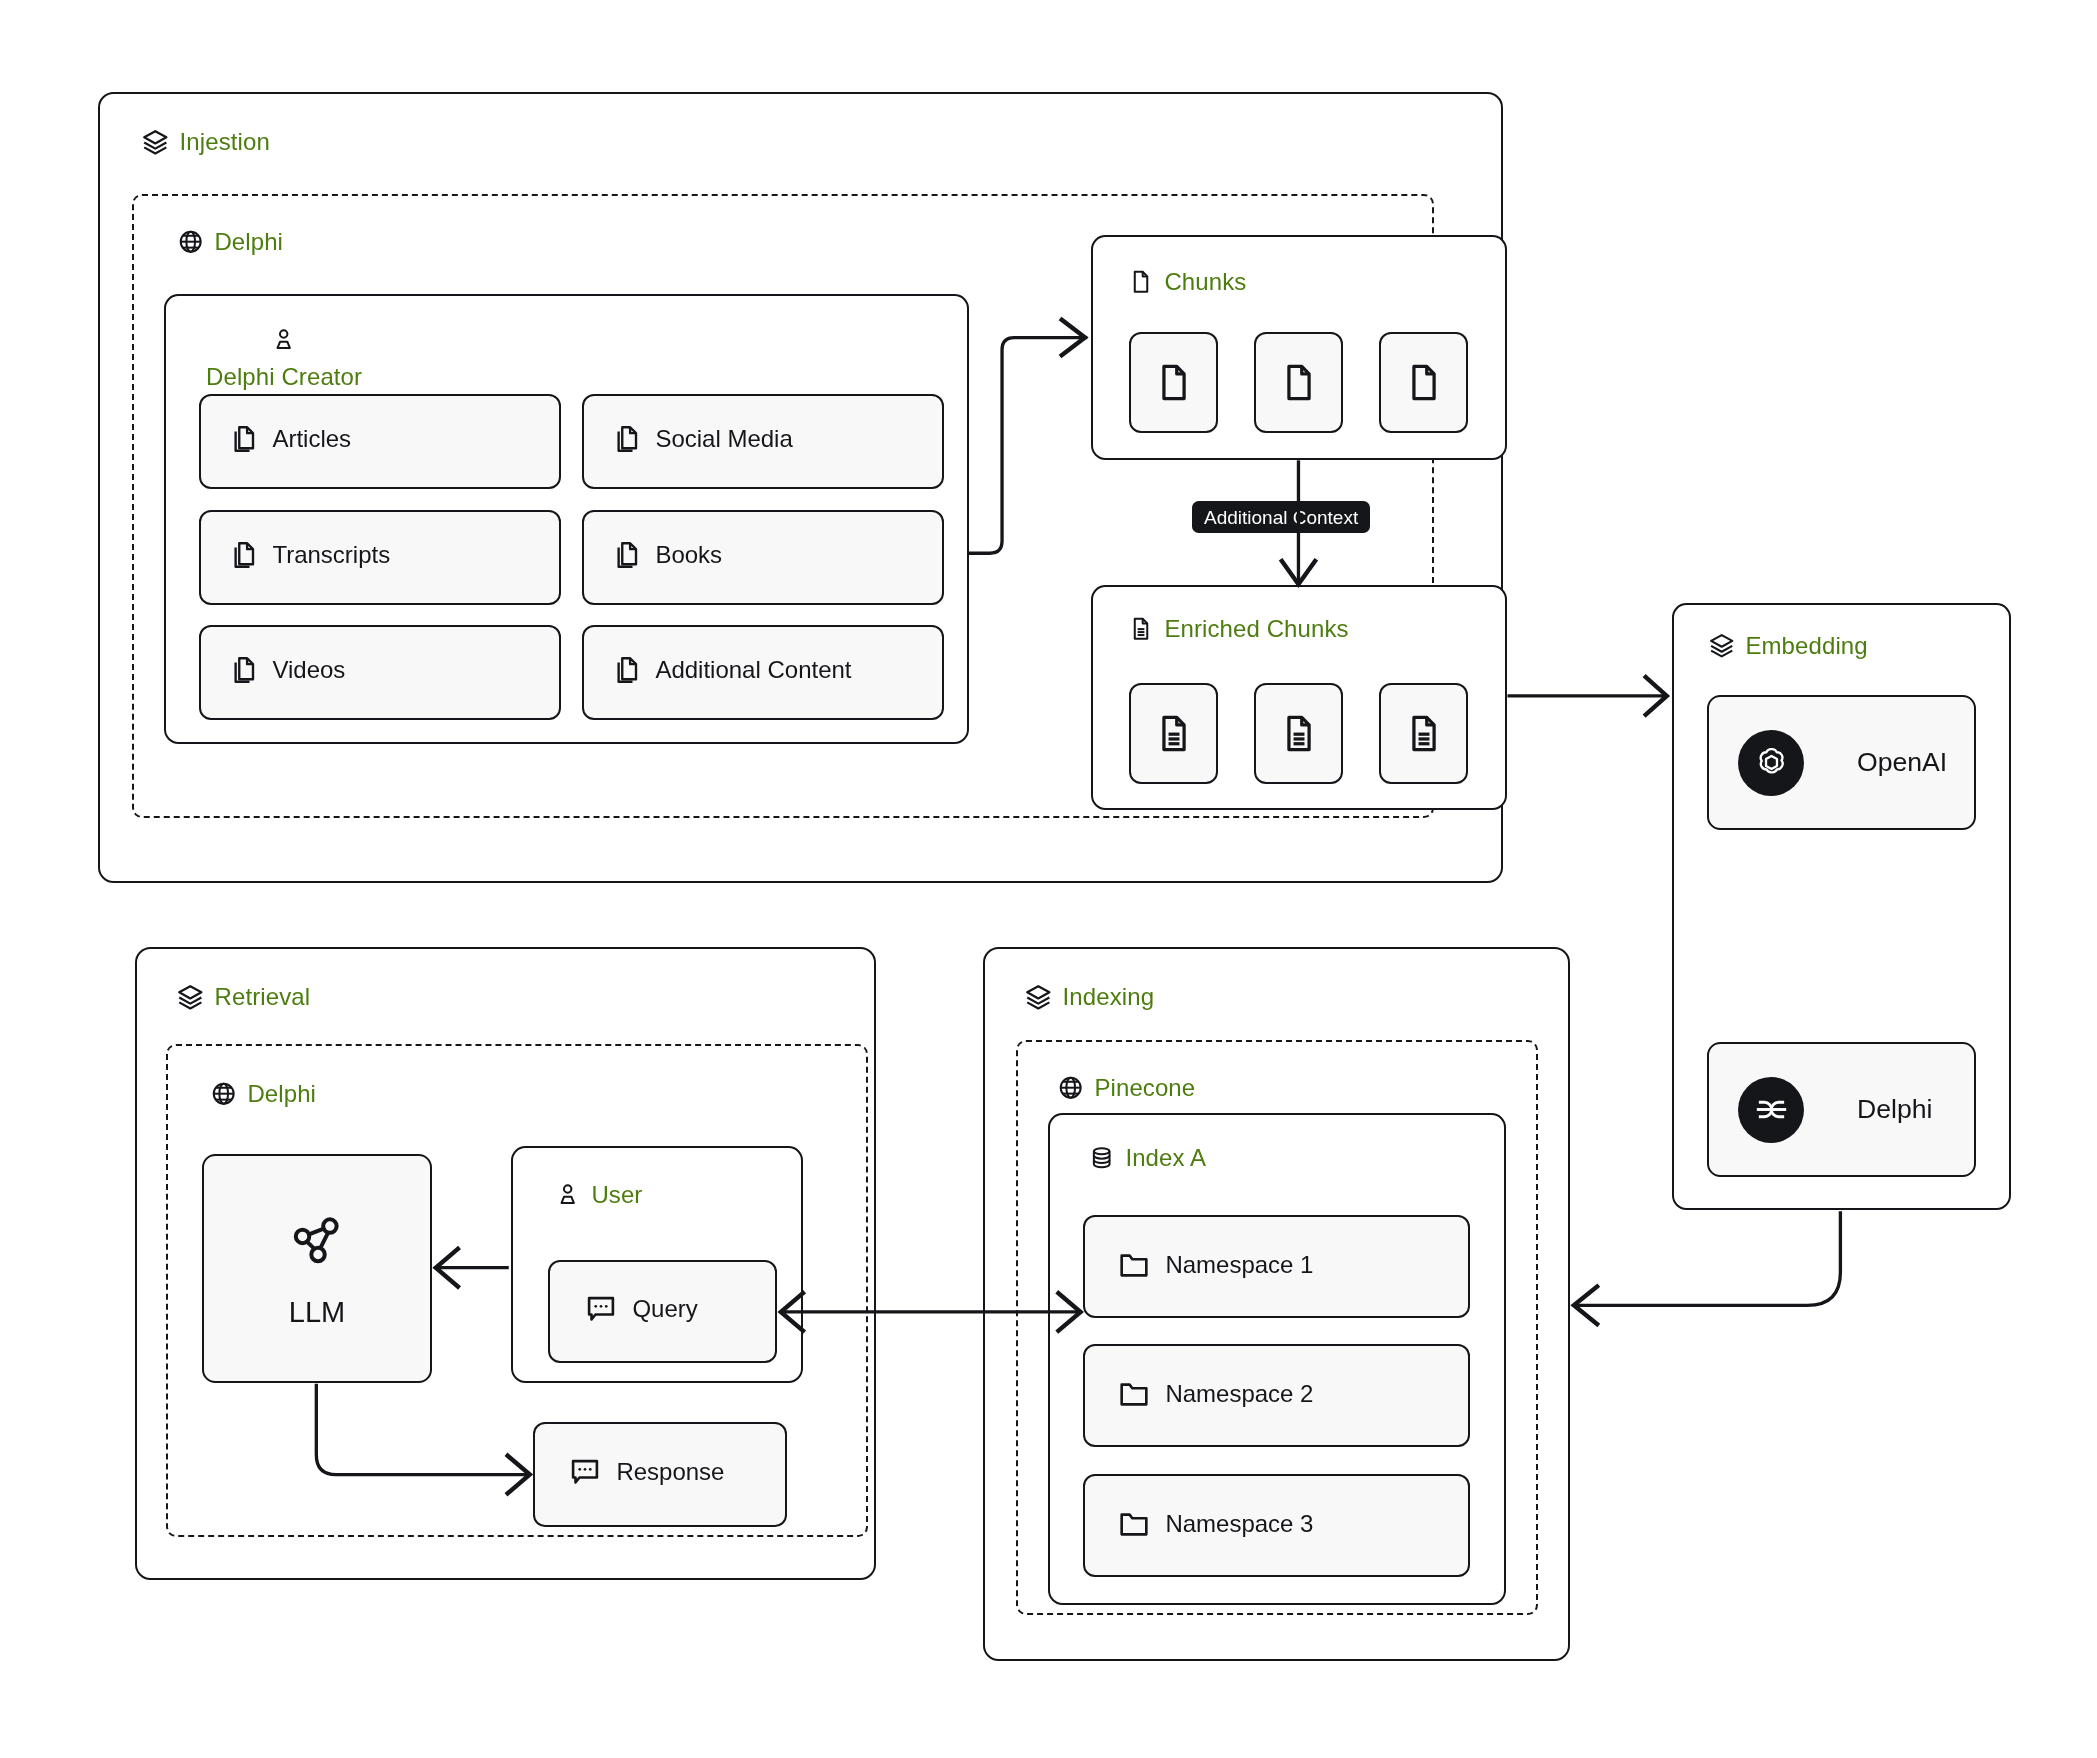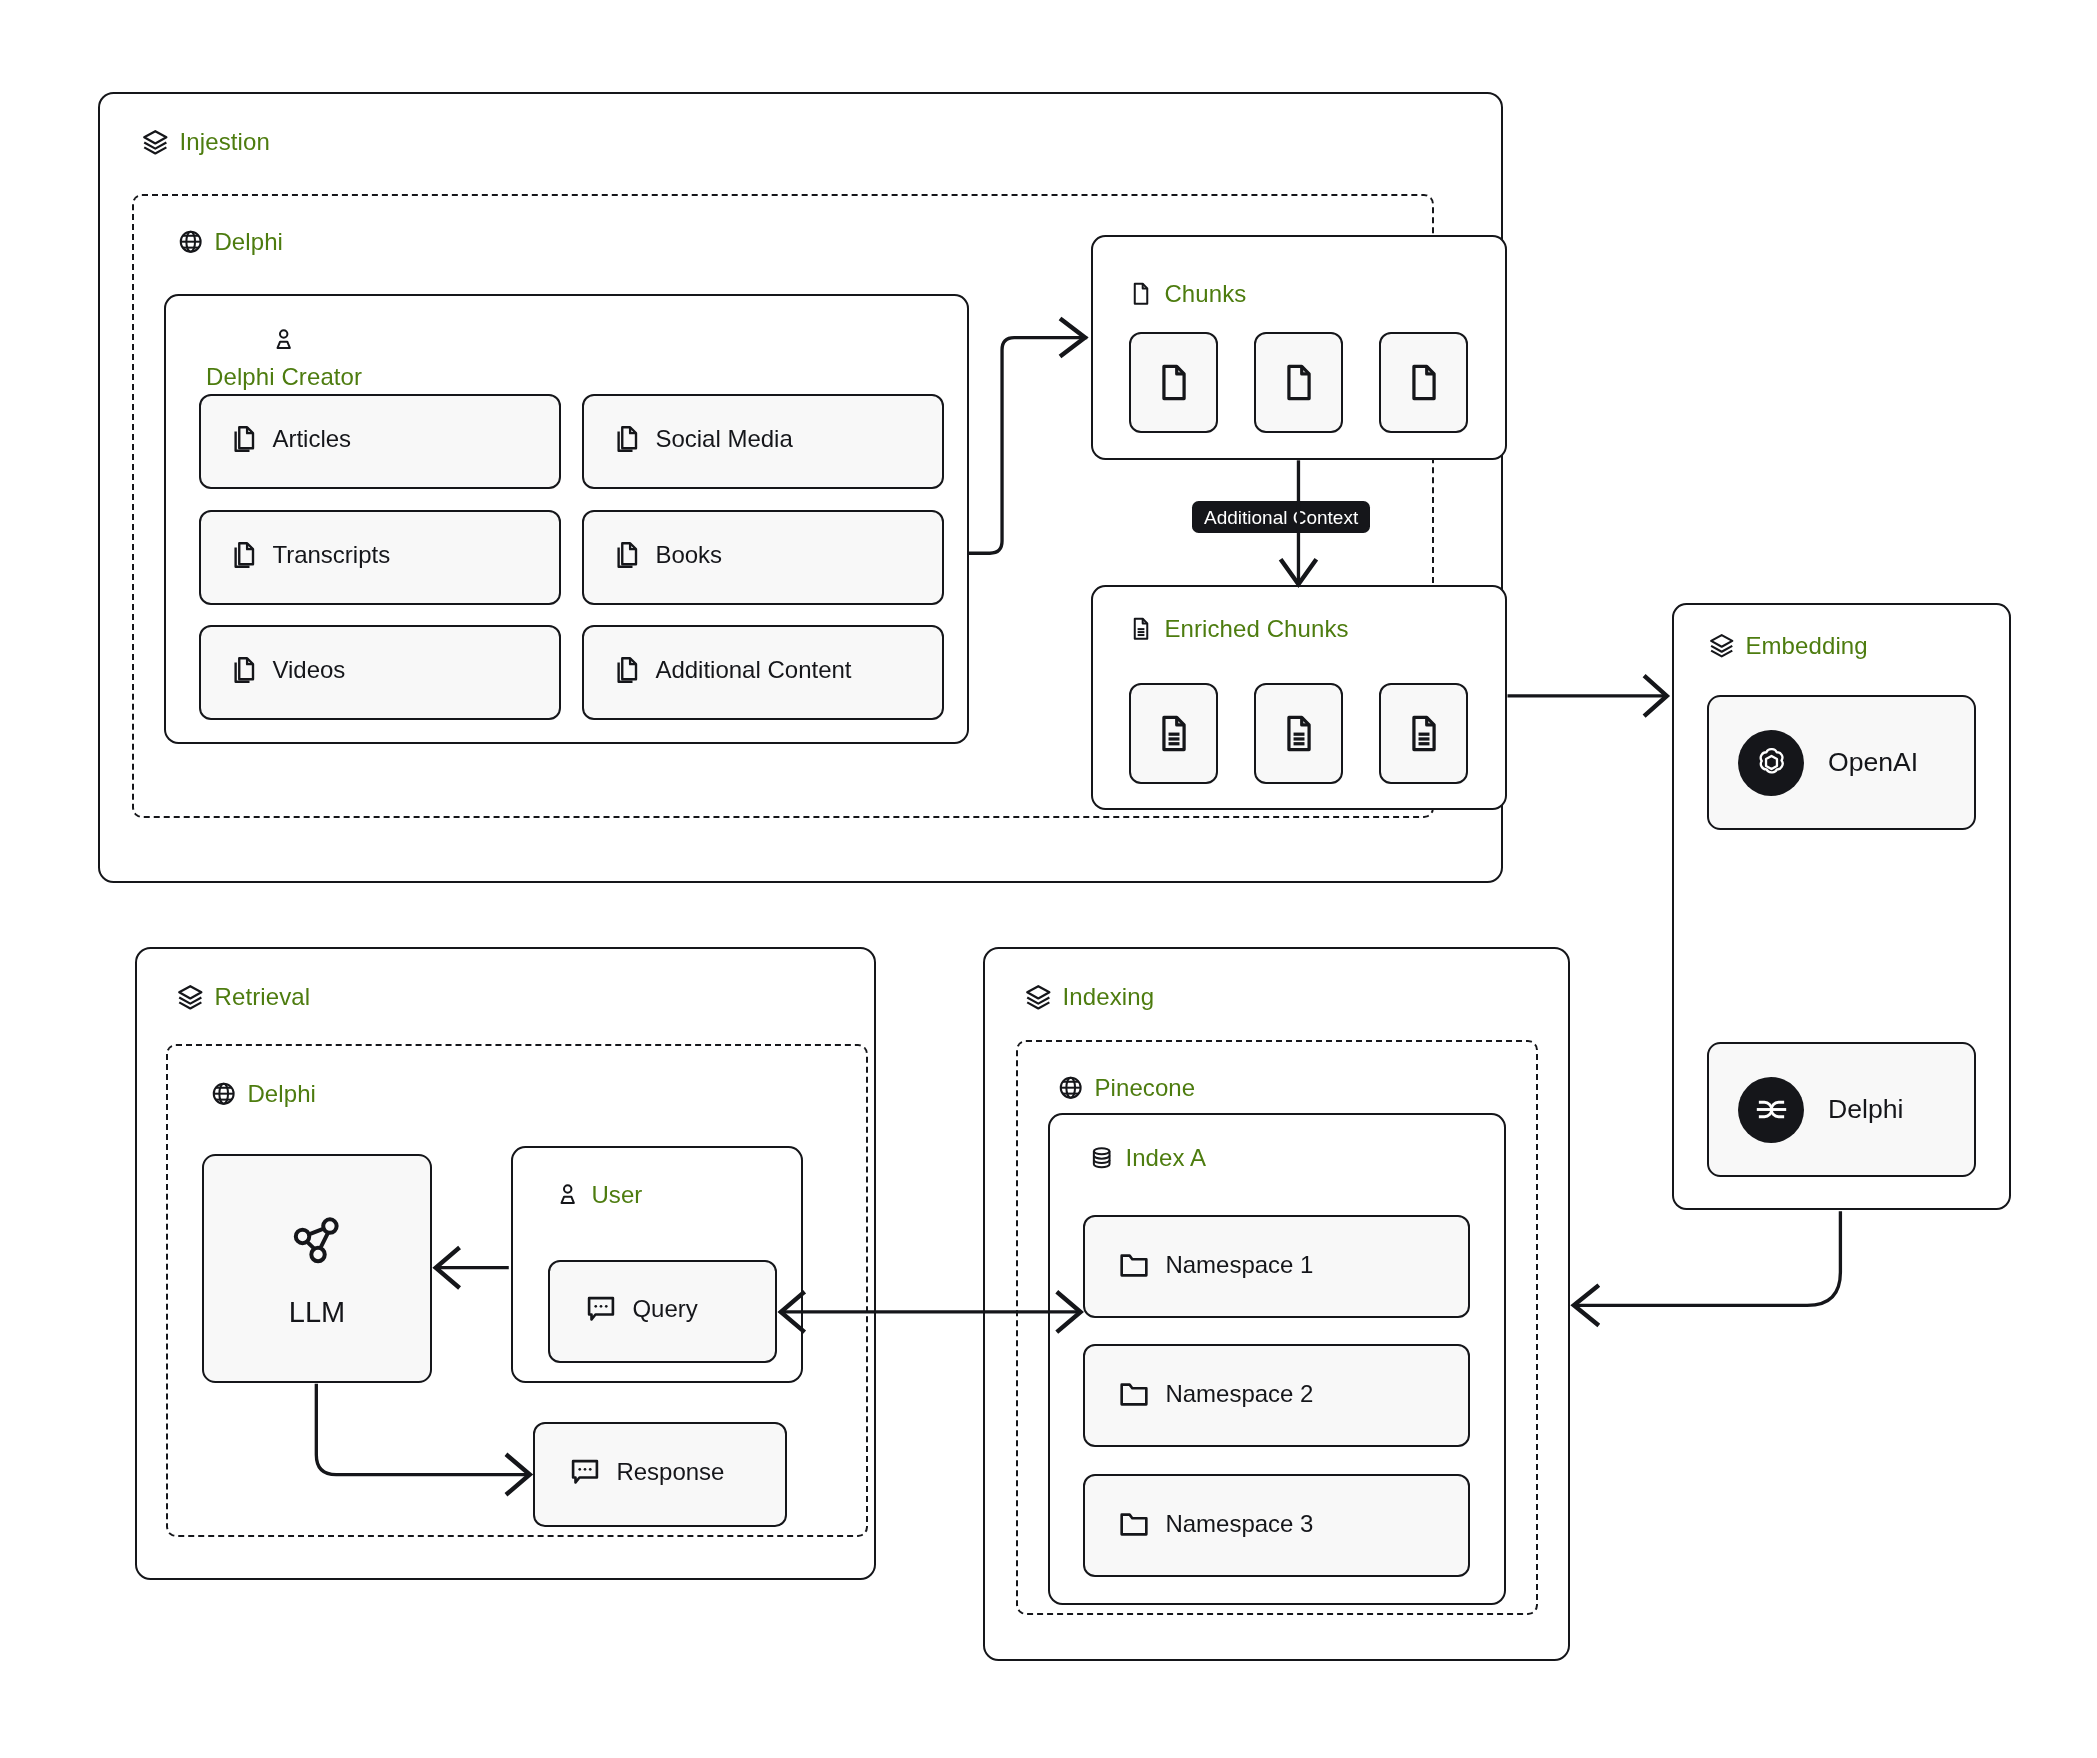--- a/index.html
+++ b/index.html
@@ -26,21 +26,21 @@
         display:flex;align-items:center;justify-content:center;}
 
   
   .pill{position:absolute;background:#15161a;color:#ffffff;border-radius:6.6px;
         font-size:19px;padding:6.6px 12px;white-space:nowrap;line-height:1;}
 
   
   .provider{position:absolute;box-sizing:border-box;border:2.8px solid #15161a;border-radius:13.3px;background:#f8f8f8;
             display:flex;align-items:center;padding-left:29px;gap:24px;}
   .logo{width:66px;height:66px;border-radius:50%;background:#15161a;display:flex;align-items:center;justify-content:center;flex:0 0 auto;}
-  .provider .nm{font-size:26.6px;color:#15161a;}
+  .provider .nm{font-size:26.6px;color:#15161a;margin-left:29px;}
 
   
   .llmbox{position:absolute;box-sizing:border-box;border:2.8px solid #15161a;border-radius:13.3px;background:#f8f8f8;
           display:flex;flex-direction:column;align-items:center;justify-content:center;gap:25.4px;}
   .llmbox .nm{font-size:29px;color:#15161a;}
 
   svg.wires{position:absolute;left:0;top:0;width:2097px;height:1759px;pointer-events:none;}
   .wire{fill:none;stroke:#15161a;stroke-width:6;}
   .head{fill:none;stroke:#15161a;stroke-width:8;stroke-linecap:square;}
 </style>
@@ -134,21 +134,21 @@
   <div class="rowlbl" style="left:611px;top:655px;">
     <svg class="icn" width="30" height="30" viewBox="0 0 24 24" fill="none" stroke="#15161a" stroke-width="1.9" stroke-linejoin="round">
       <path d="M9 2.6 h6.3 L20 7.3 V19.4 H9 Z"></path>
         <polyline points="15.3,2.6 15.3,7.3 20,7.3"></polyline>
         <polyline points="6.1,5.9 6.1,21.4 17.2,21.4"></polyline>
     </svg>
     <span class="lbl">Additional Content</span>
   </div>
 
   <div class="box panel" style="left:1091px;top:235px;width:416px;height:225px;"></div>
-  <div class="hdr" style="left:1128px;top:280px;">
+  <div class="hdr" style="left:1128px;top:268px;">
     <svg class="icn" width="25.4" height="25.4" viewBox="0 0 24 24" fill="none" stroke="#15161a" stroke-width="1.9" stroke-linejoin="round">
       <path d="M6.4 2.6 h7.5 L18.2 7 V21.4 H6.4 Z"></path>
         <polyline points="13.9,2.6 13.9,7 18.2,7"></polyline>
     </svg>
     <span class="lbl">Chunks</span>
   </div>
   <div class="tile" style="left:1129px;top:332px;width:89px;height:101px;">
     <svg class="icn" width="41" height="41" viewBox="0 0 24 24" fill="none" stroke="#15161a" stroke-width="1.9" stroke-linejoin="round">
       <path d="M6.4 2.6 h7.5 L18.2 7 V21.4 H6.4 Z"></path>
         <polyline points="13.9,2.6 13.9,7 18.2,7"></polyline>

